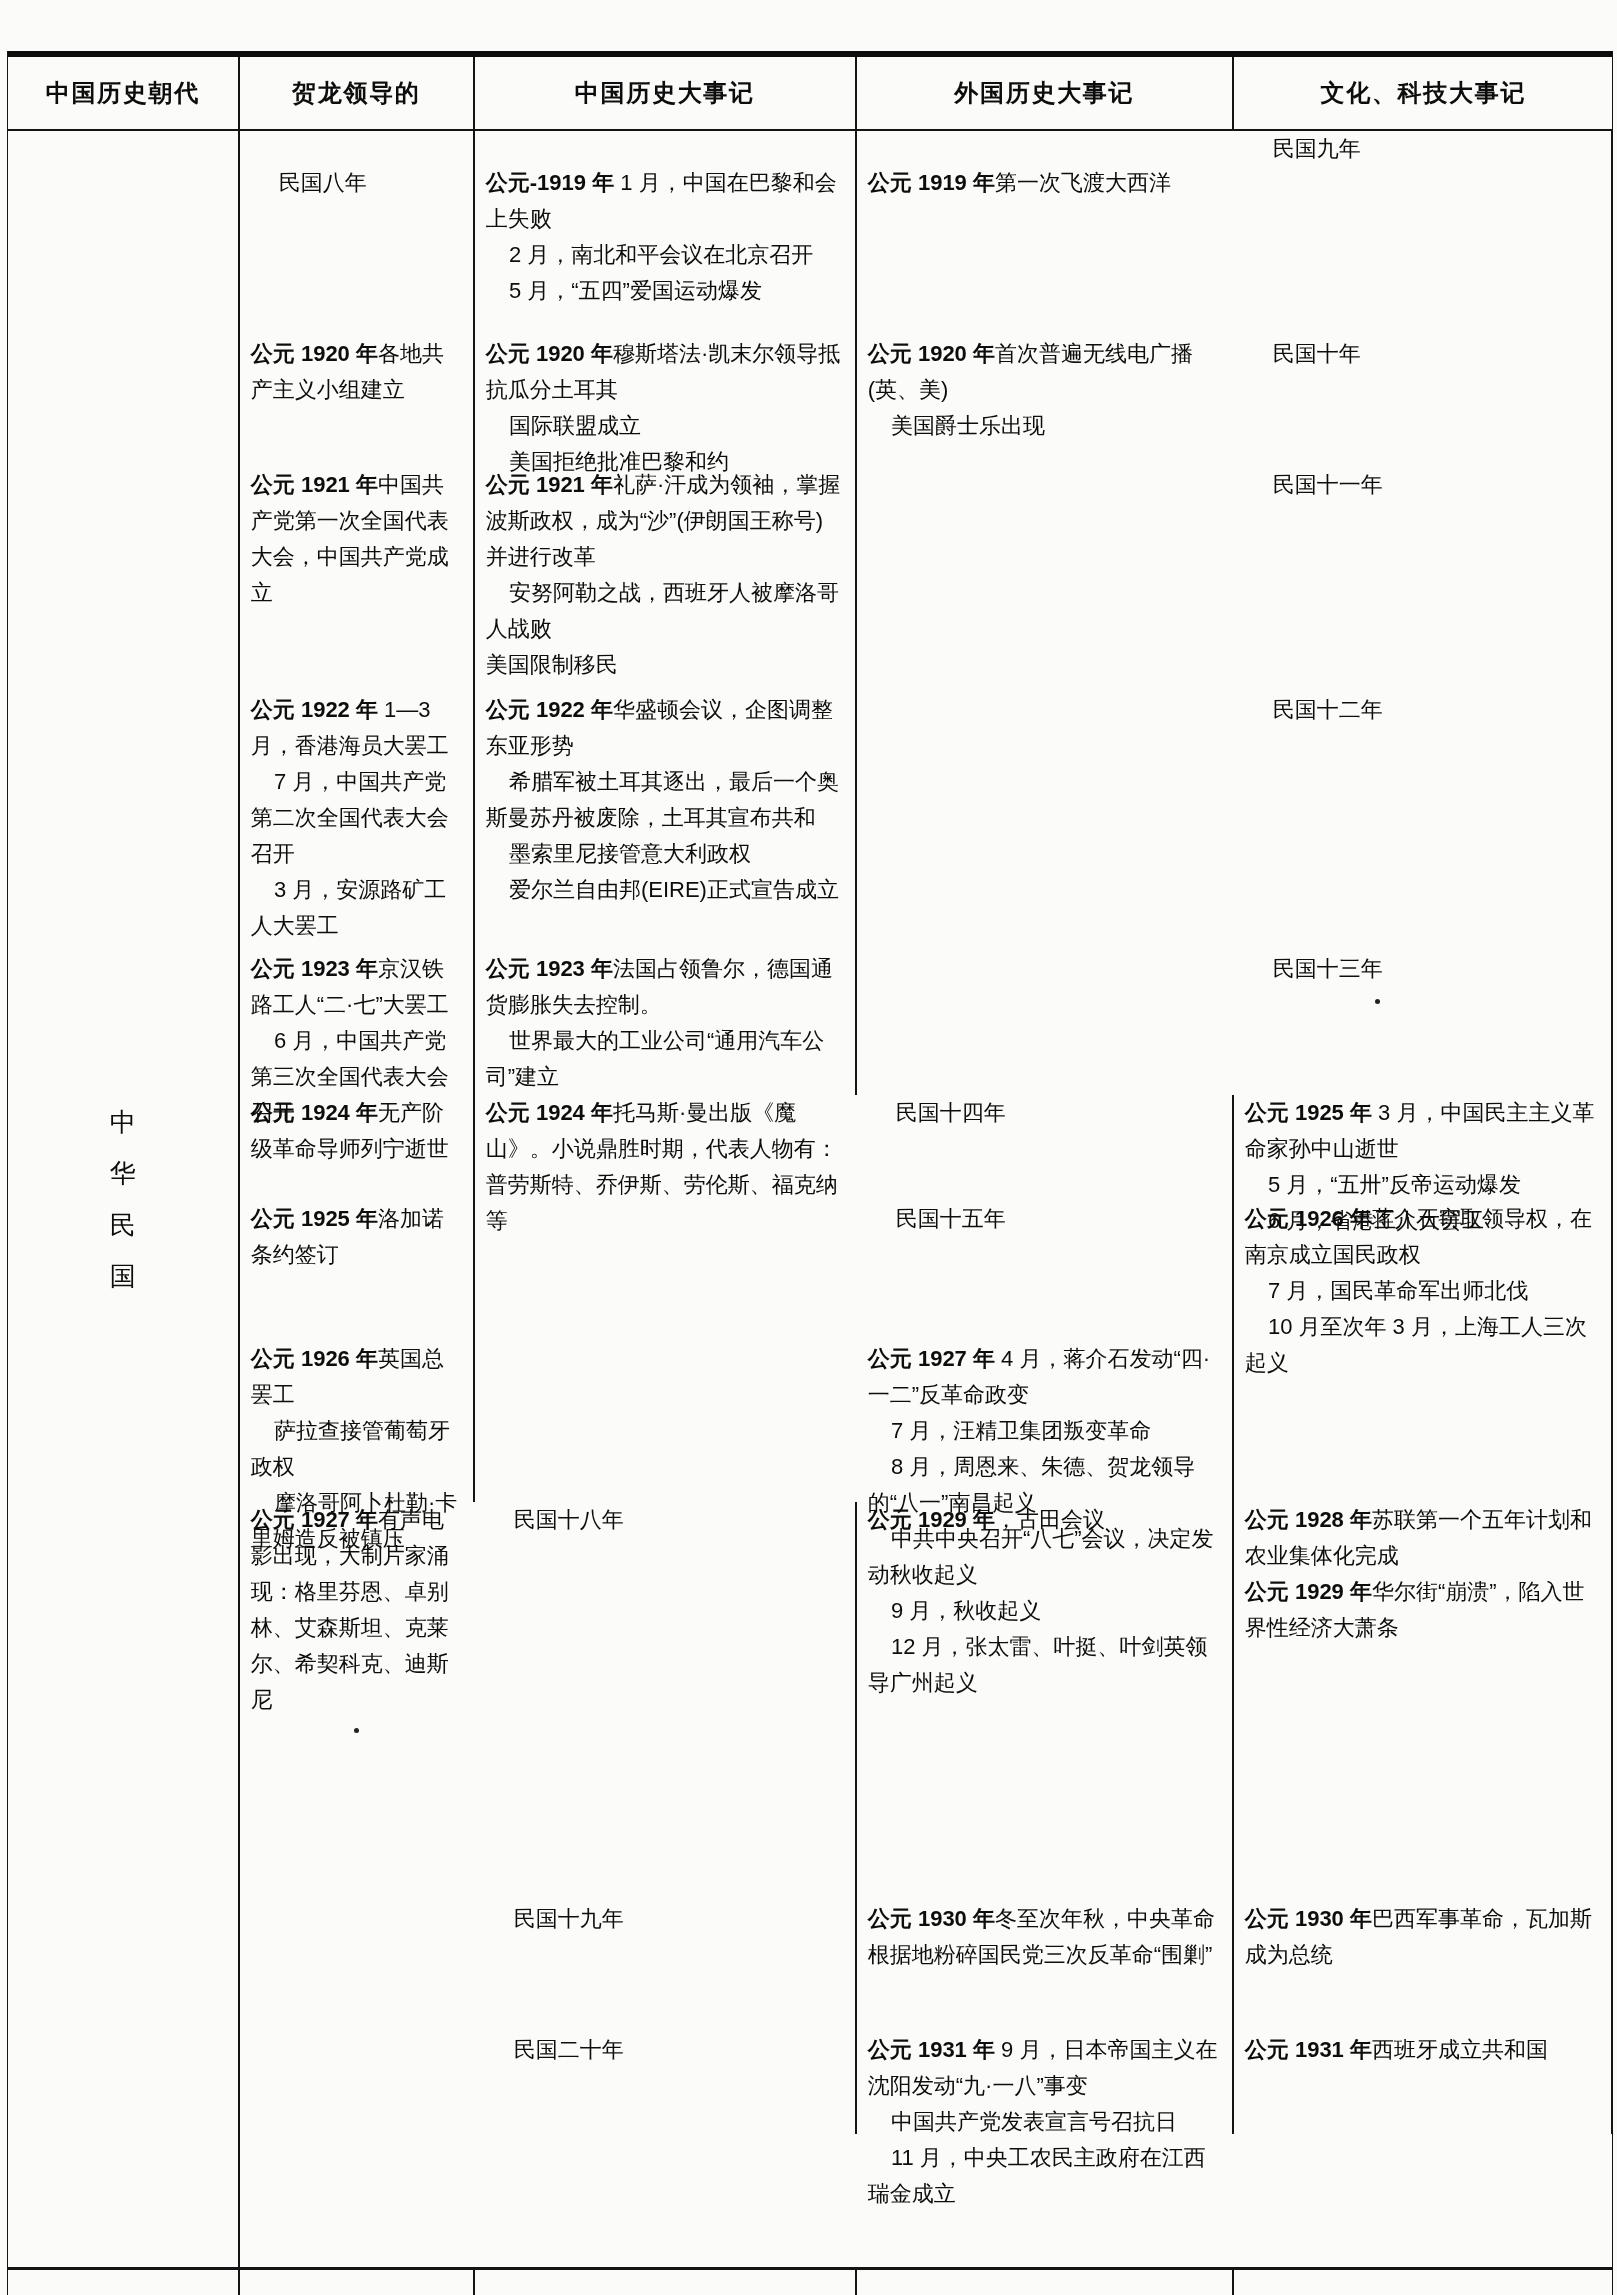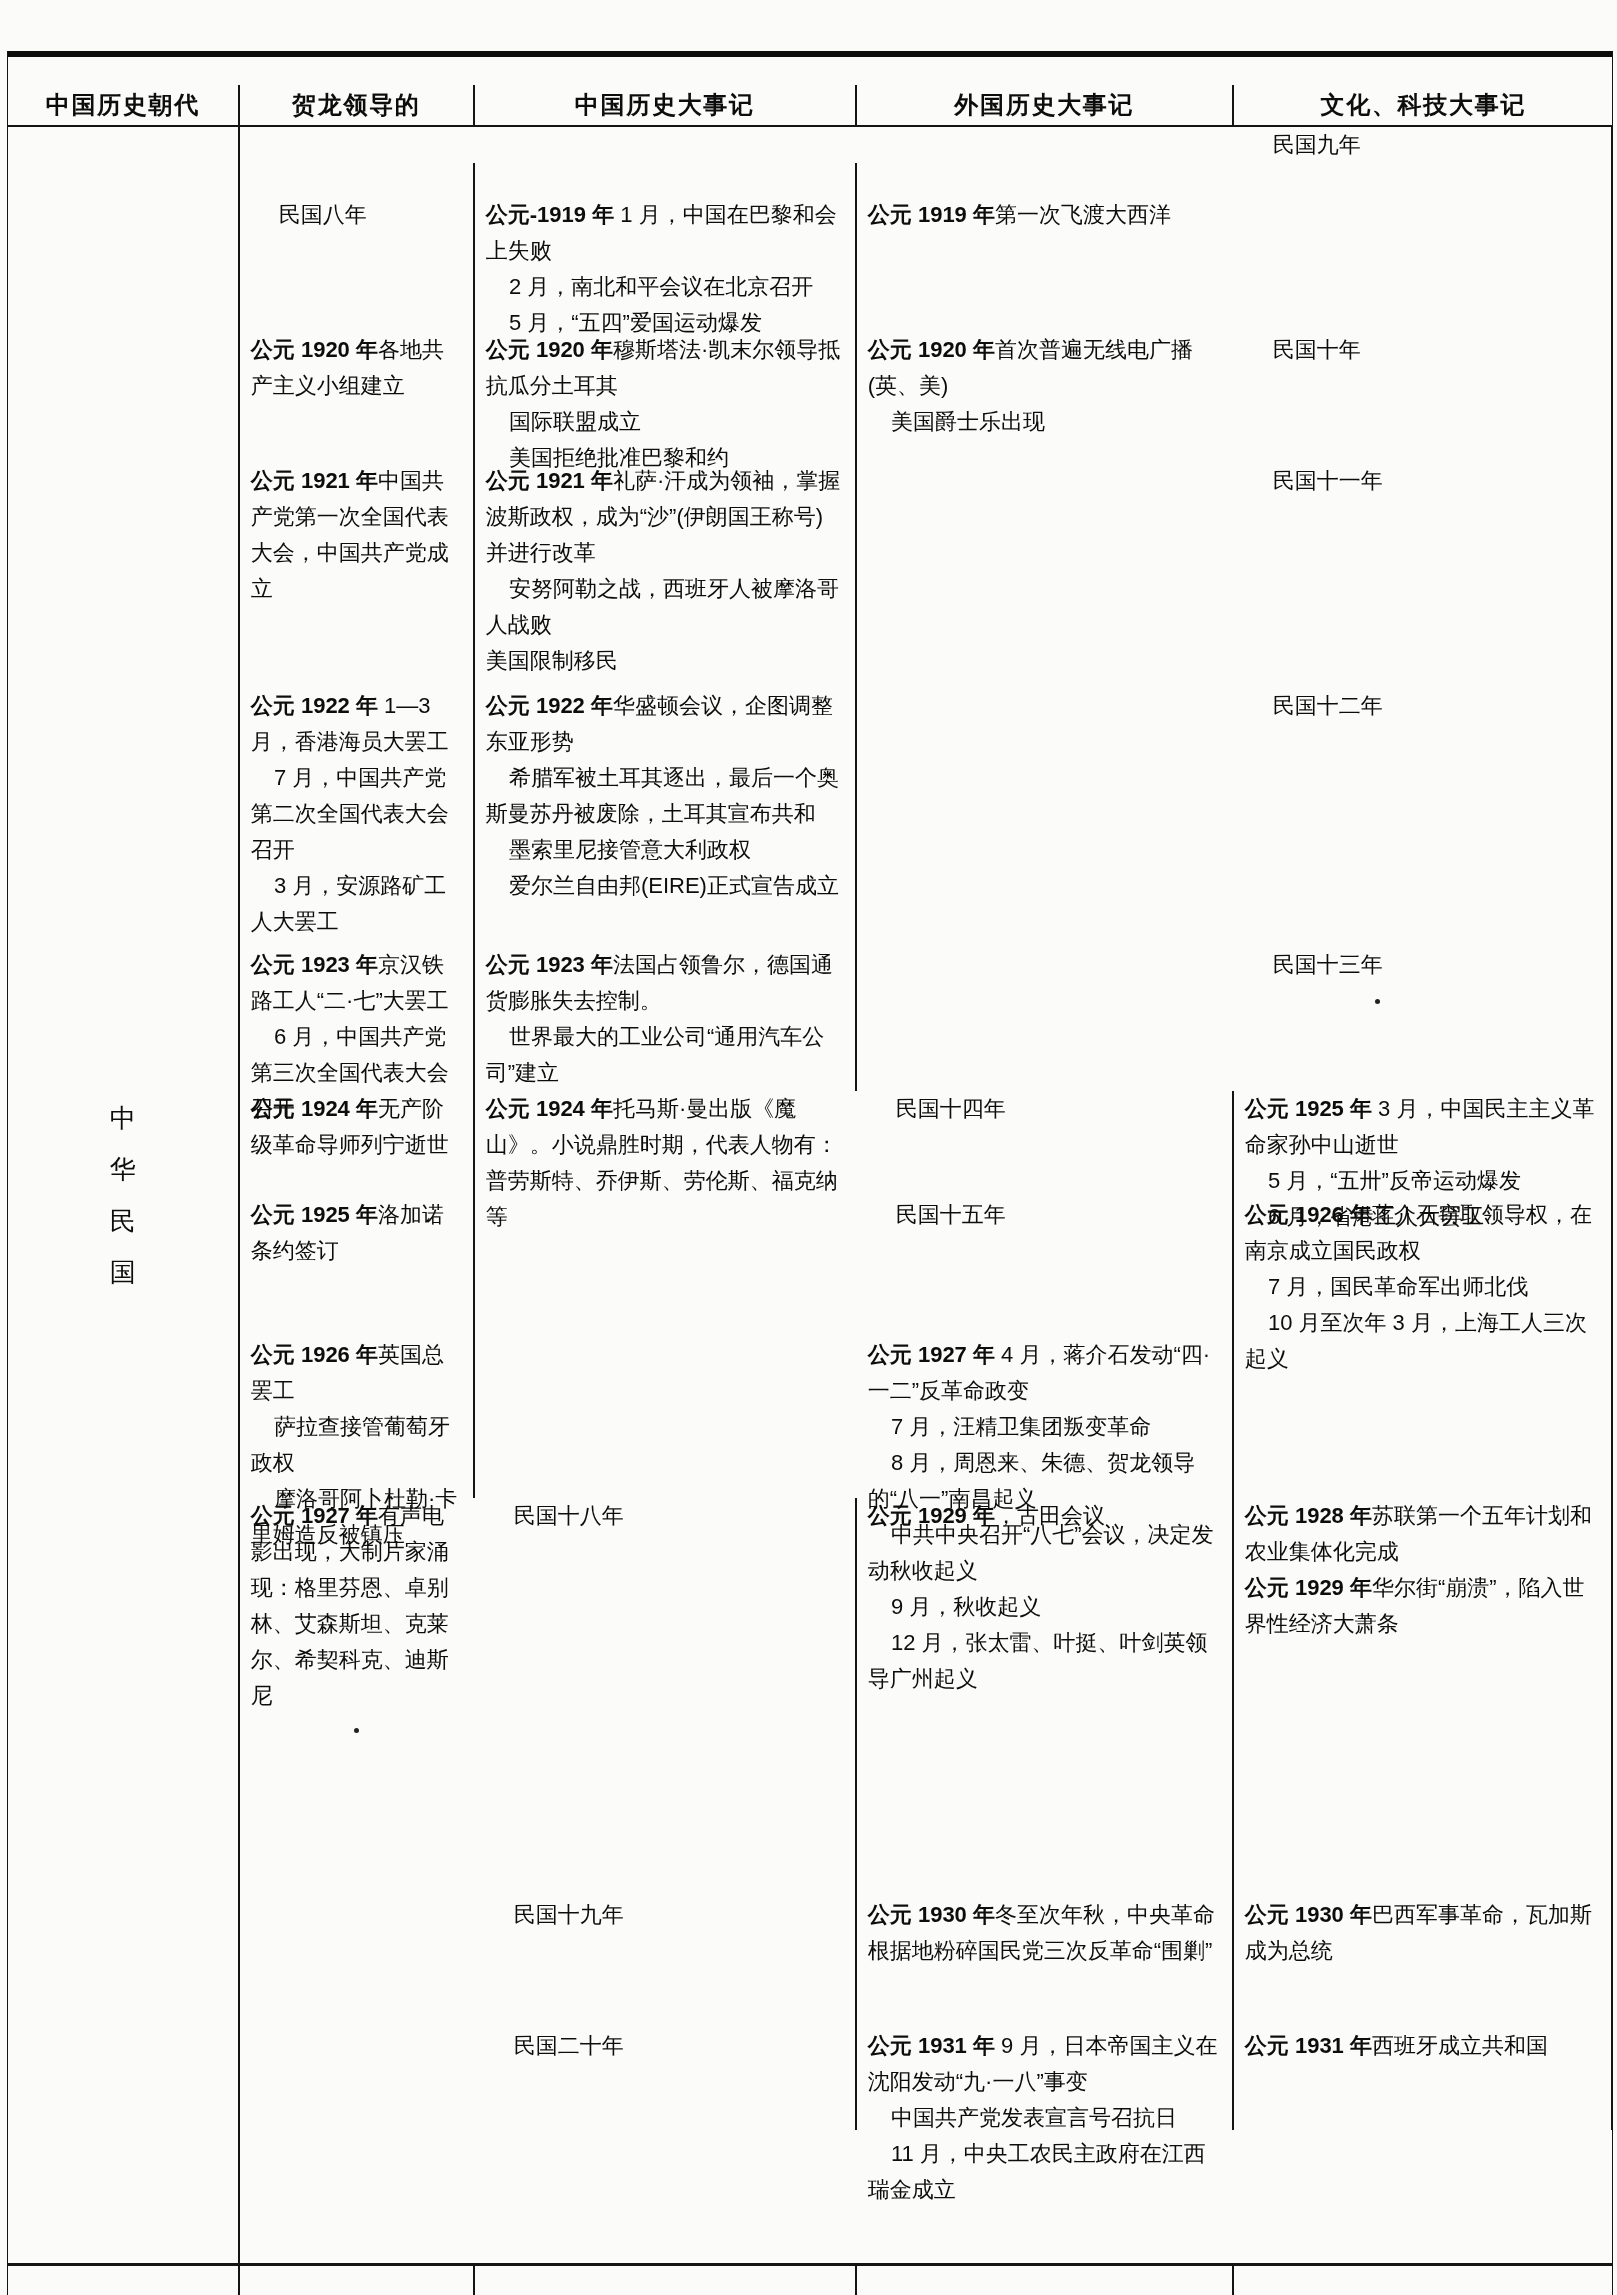--- a/index.html
+++ b/index.html
@@ -15,39 +15,38 @@
     position:absolute;left:6.8px;top:51px;width:1604px;
     border-left:1.7px solid #141414;border-right:1.7px solid #141414;
     box-sizing:content-box;
   }
   .grid{display:grid;grid-template-columns:232px 235px 382px 377px 379px;}
   .hgrid{
     border-top:6px solid #0c0c0c;
     border-bottom:2.5px solid #141414;
   }
   .hcell{
-    height:40px;display:flex;align-items:center;justify-content:center;
+    height:72px;display:flex;align-items:center;justify-content:center;
     font-size:24px;font-weight:700;letter-spacing:1.7px;
     border-right:2.5px solid #141414;
     box-sizing:border-box;
-    margin-top:28px;
   }
   .hcell.nob{border-right:none;}
   .bgrid{
     grid-template-rows:205px 131px 225px 259px 144px 106px 140px 161px 399px 131px 102px 133px;
     border-bottom:3.4px solid #141414;
   }
   .cell{
     box-sizing:border-box;
     border-right:2.5px solid #141414;
     font-size:22px;line-height:36px;
     overflow:visible;
   }
   .cell.c5{border-right:none;}
-  .cell.pt{padding-top:34px;margin-top:36px;}
+  .cell.pt{padding-top:34px;}
   .era{padding-left:39px;white-space:nowrap;}
   .evt{padding-left:11px;padding-right:10.2px;}
   .para{text-indent:0;}
   .para.ind{text-indent:1.05em;}
   .para b{font-weight:700;}
   .dyncell{
     grid-column:1;grid-row:1 / span 12;
     display:flex;flex-direction:column;align-items:center;justify-content:center;
     gap:25.4px;
     font-size:26px;

